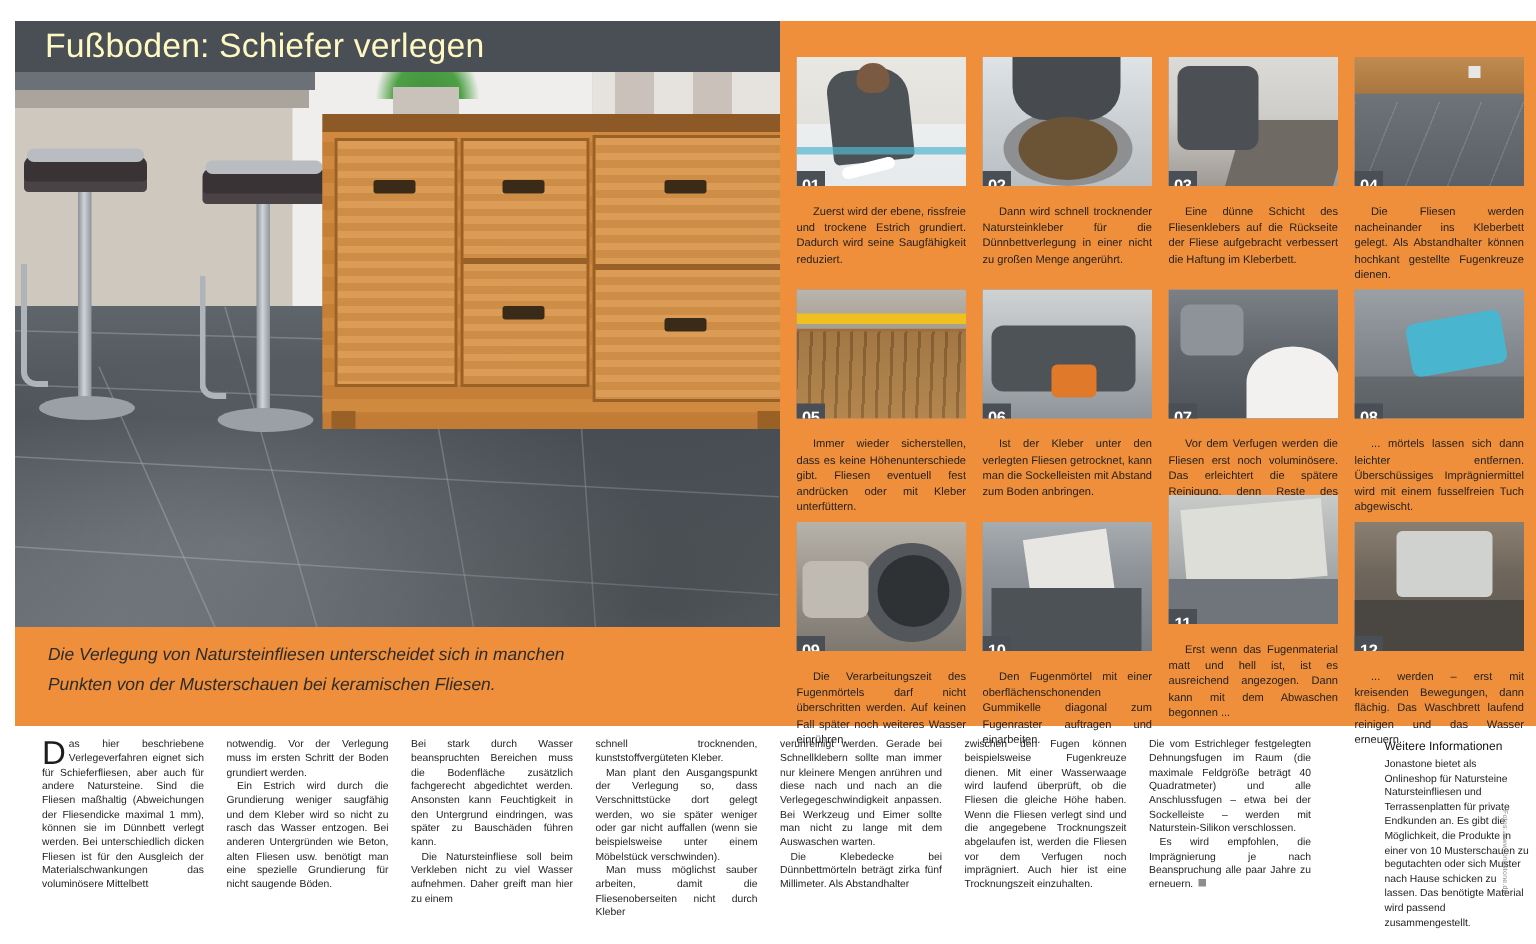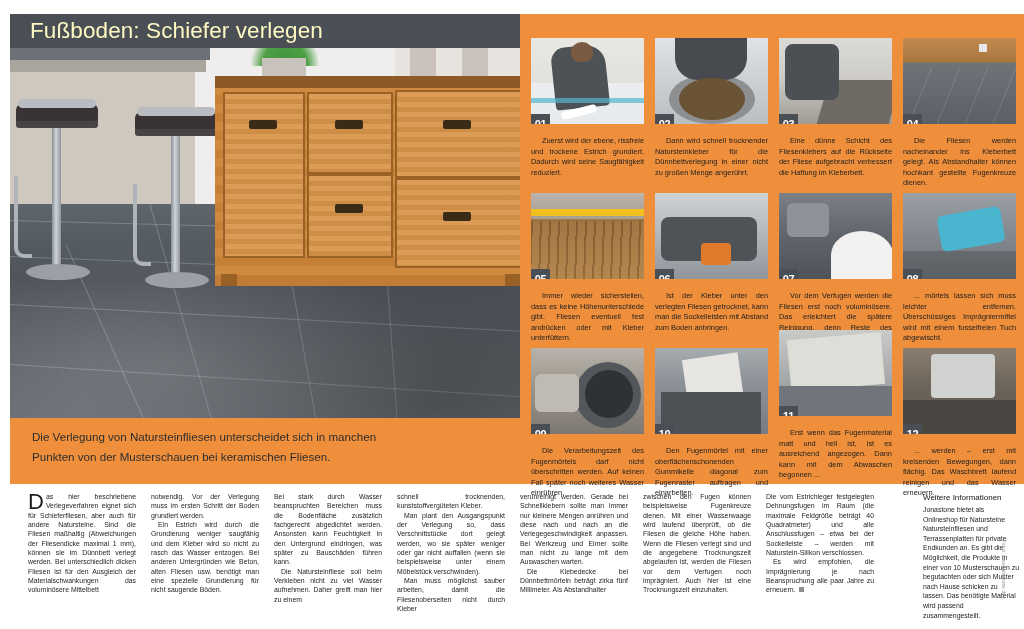--- a/index.html
+++ b/index.html
@@ -72,21 +72,21 @@
     background:#4a4e55;display:flex;align-items:center;
   }
   .titlebar h1{
     margin:0 0 0 20px;color:#fef9c3;font-weight:400;font-size:22.5px;letter-spacing:.1px;
     font-family:"Liberation Sans", sans-serif;
   }
 
   
   .hero-caption{
     position:absolute;left:10px;top:418px;width:510px;height:66px;background:#ef8f3c;
-    box-sizing:border-box;padding:9px 0 0 22px;
+    box-sizing:border-box;padding:9px 0 0 22px;font-style:italic;
   }
   .hero-caption p{margin:0;color:#2c2c2c;font-size:11.6px;line-height:20px;}
 
   
   .steps{position:absolute;left:531px;top:14px;width:486px;height:470px;margin-top:24px;}
   .step{position:absolute;width:113px;}
   .step .photo{position:relative;width:113px;height:86px;overflow:hidden;background:#9a9a9a;}
   .step .num{
     position:absolute;left:0;bottom:-10px;width:19px;height:20px;background:#4a4e55;color:#fff;
     font-size:11px;line-height:20px;text-align:center;font-weight:700;letter-spacing:-.3px;z-index:3;
@@ -310,21 +310,21 @@
         <span class="num">07</span>
       </div>
       <p class="cap"><span class="lead"></span><span>Vor dem Verfugen werden die Fliesen erst noch voluminösere. Das erleichtert die spätere Reinigung, denn Reste des Fugen- ...</span></p>
     </div>
 
     <div class="step" style="left:372px;top:155px;">
       <div class="photo">
         <div class="ph p8"></div>
         <span class="num">08</span>
       </div>
-      <p class="cap"><span class="lead"></span><span>... mörtels lassen sich muss leichter entfernen. Überschüssiges Imprägniermittel wird mit einem fusselfreien Tuch abgewischt.</span></p>
+      <p class="cap"><span class="lead"></span><span>... mörtels lassen sich dann leichter entfernen. Überschüssiges Imprägniermittel wird mit einem fusselfreien Tuch abgewischt.</span></p>
     </div>
 
     <div class="step" style="left:0px;top:310px;">
       <div class="photo">
         <div class="ph p9">
             <span class="acc"></span>
           </div>
         <span class="num">09</span>
       </div>
       <p class="cap"><span class="lead"></span><span>Die Verarbeitungszeit des Fugenmörtels darf nicht überschritten werden. Auf keinen Fall später noch weiteres Wasser einrühren.</span></p>

